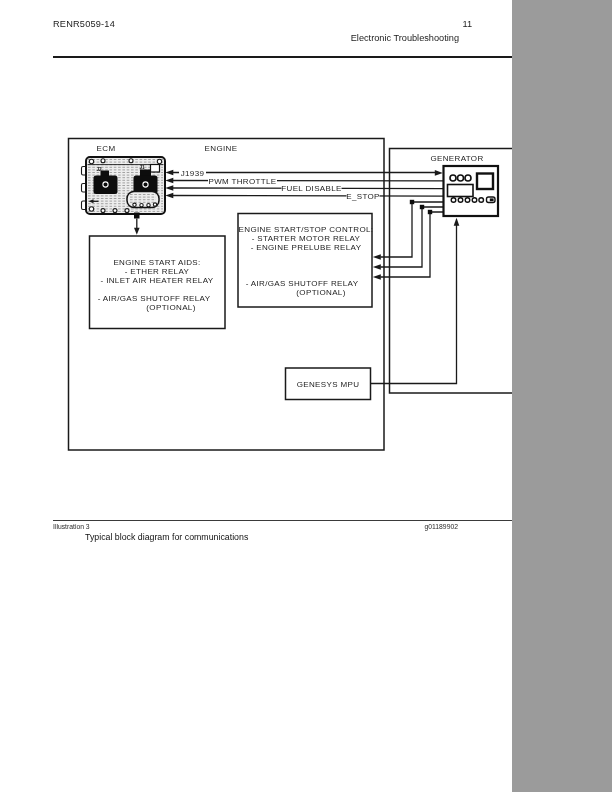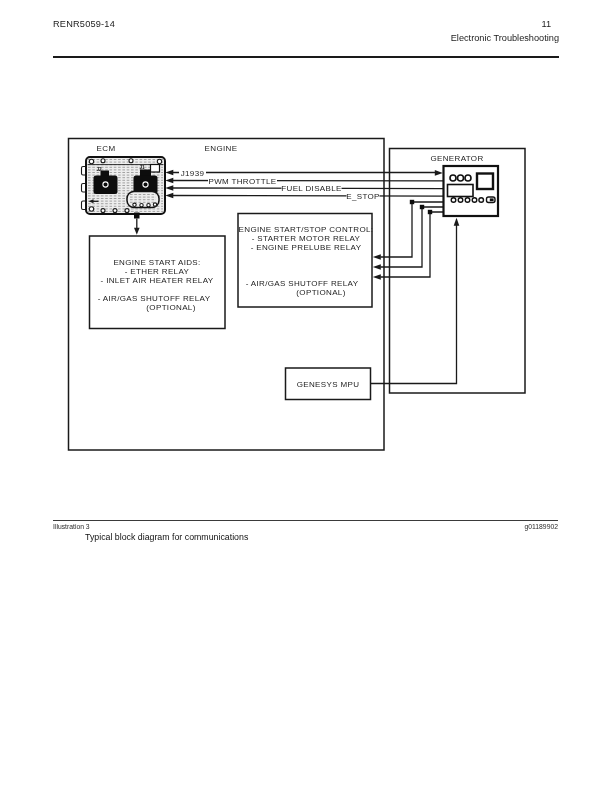--- a/index.html
+++ b/index.html
@@ -1,20 +1,20 @@
 <!DOCTYPE html>
 <html><head>
 <meta charset="utf-8">
 <style>
   html,body{margin:0;padding:0;background:#9b9b9b;}
-  .page{position:relative;width:612px;height:792px;background:#ffffff;overflow:hidden;
+  .page{position:relative;width:512px;height:792px;background:#ffffff;overflow:hidden;
         font-family:"Liberation Sans",sans-serif;color:#1c1c1c;}
   .abs{position:absolute;}
   .hdr-left{left:53px;top:19px;font-size:9.2px;letter-spacing:.2px;}
-  .hdr-right{right:61px;top:19px;font-size:9.2px;text-align:right;}
+  .hdr-right{right:40px;top:19px;font-size:9.2px;text-align:right;}
   .hdr-sect{right:53px;top:33px;font-size:9.2px;text-align:center;padding-left:11px;}
   .hdr-rule{left:53px;top:56px;width:506px;height:1.8px;background:#1a1a1a;}
   .cap-rule{left:53px;top:519.5px;width:505px;height:1px;background:#3a3a3a;}
   .cap-ill{left:53px;top:523px;font-size:6.8px;color:#2a2a2a;}
   .cap-id{right:54px;top:523px;font-size:6.8px;color:#2a2a2a;text-align:right;}
   .cap-desc{left:53px;top:532px;font-size:8.8px;color:#111;margin-left:32px;}
   svg{position:absolute;left:0;top:0;}
   .dtext{font-family:"Liberation Sans",sans-serif;font-size:8px;fill:#1c1c1c;letter-spacing:.35px;}
   .jtext{font-family:"Liberation Sans",sans-serif;font-size:4.6px;font-weight:bold;fill:#111;}
   .box{fill:none;stroke:#1a1a1a;stroke-width:1.5;}

